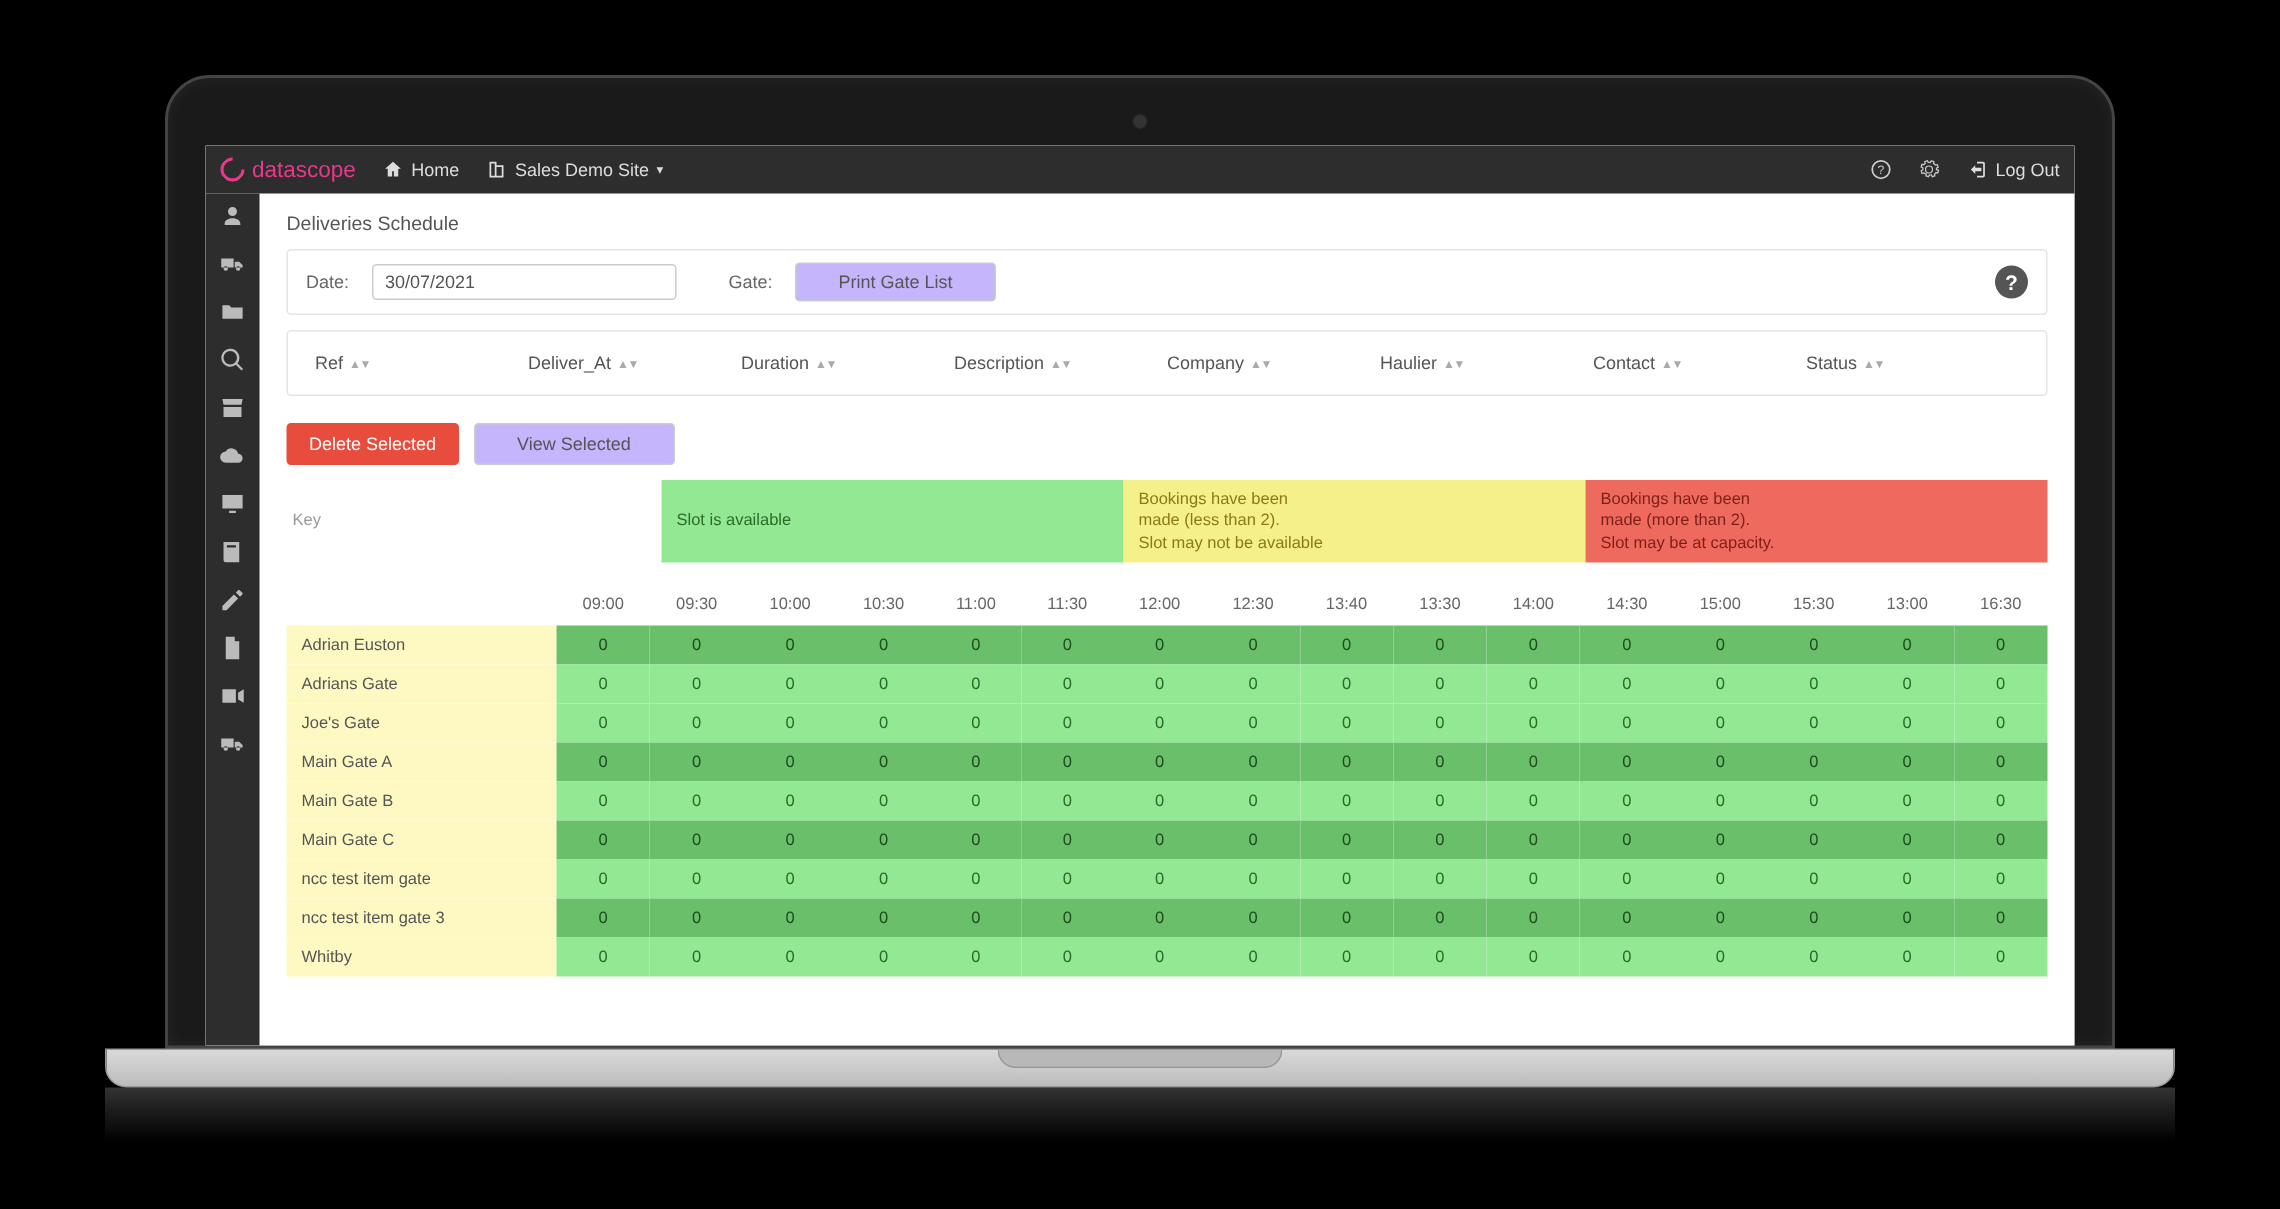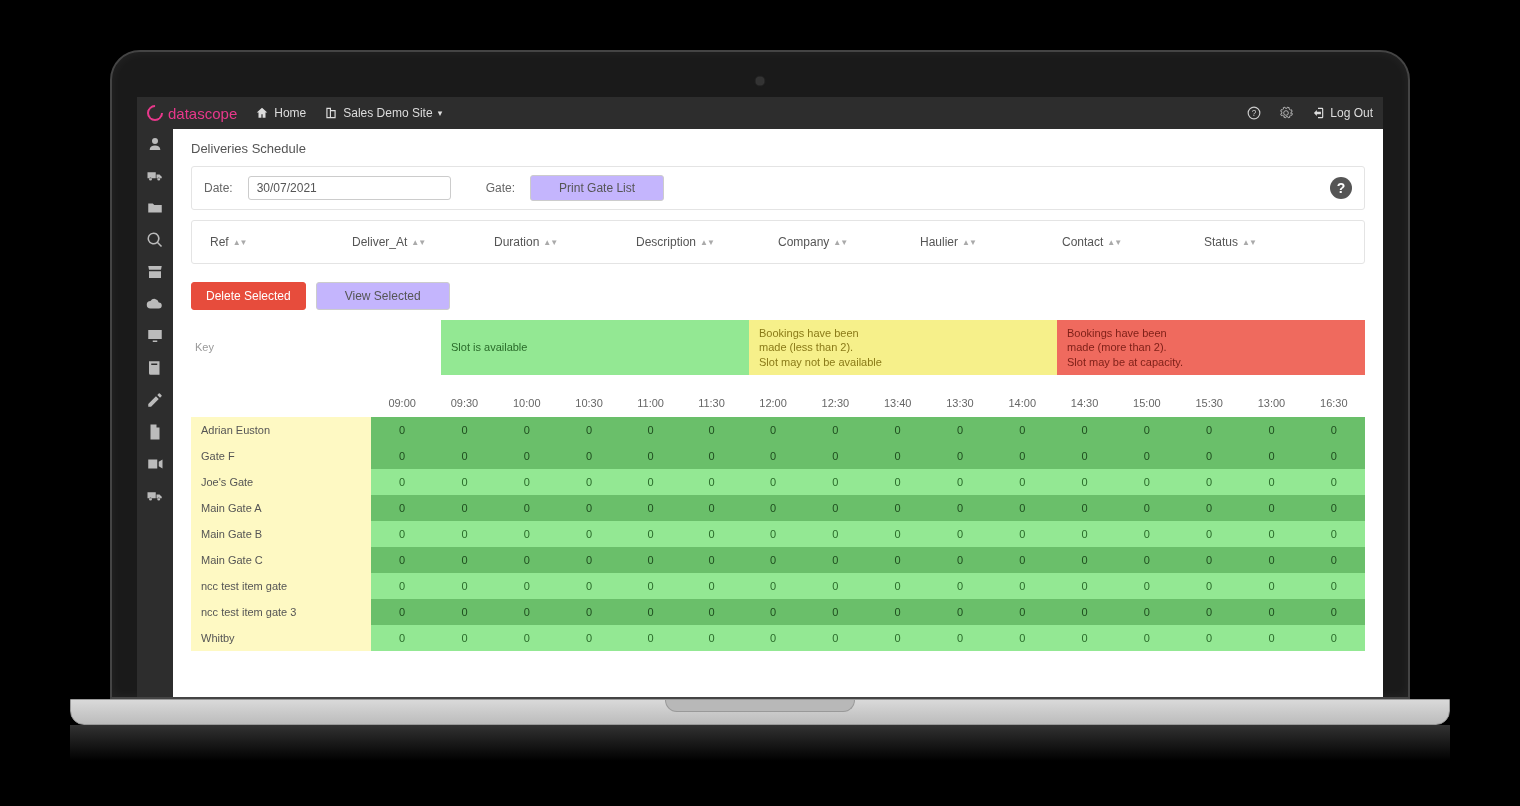--- a/index.html
+++ b/index.html
@@ -268,22 +268,22 @@
                 <td class="slot">0</td>
                 <td class="slot">0</td>
                 <td class="slot">0</td>
                 <td class="slot">0</td>
                 <td class="slot">0</td>
                 <td class="slot">0</td>
                 <td class="slot">0</td>
                 <td class="slot">0</td>
                 <td class="slot">0</td>
               </tr>
-              <tr class="odd">
-                <td class="gate-name">Gate F</td>
+              <tr class="even">
+                <td class="gate-name">Adrians Gate</td>
                 <td class="slot">0</td>
                 <td class="slot">0</td>
                 <td class="slot">0</td>
                 <td class="slot">0</td>
                 <td class="slot">0</td>
                 <td class="slot">0</td>
                 <td class="slot">0</td>
                 <td class="slot">0</td>
                 <td class="slot">0</td>
                 <td class="slot">0</td>

